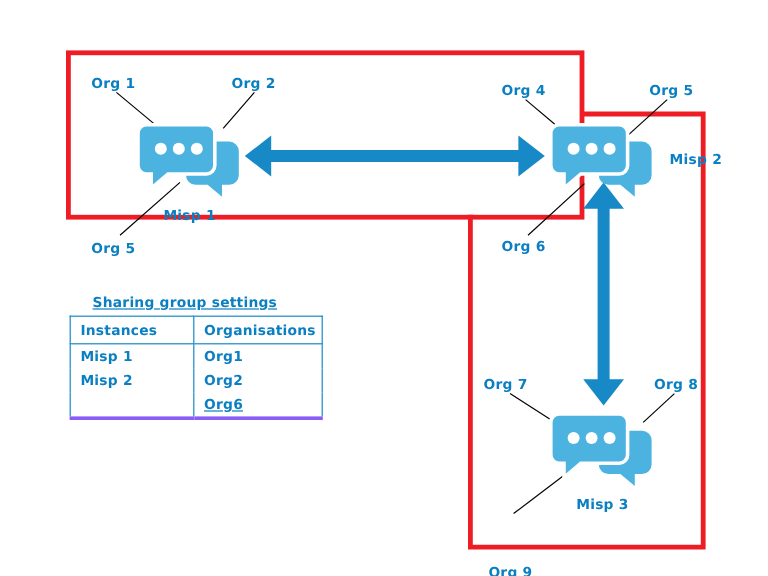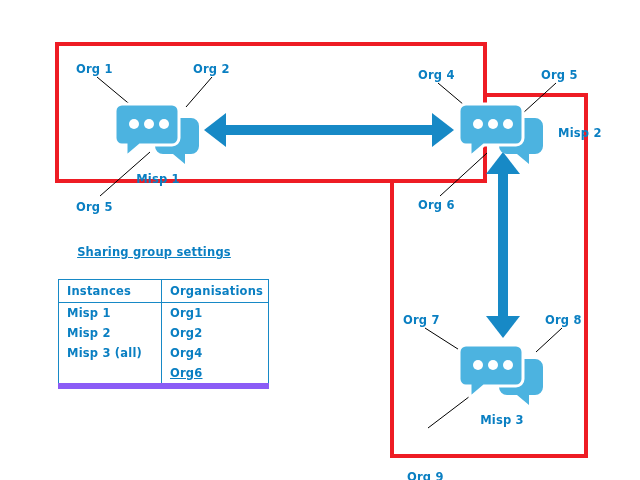--- a/index.html
+++ b/index.html
@@ -117,21 +117,21 @@
     left: 58px;
     top: 245px;
   }
   #table-title {
     font-size: 11.5px;
     font-weight: bold;
     color: #0a7fc2;
     text-decoration: underline;
     text-align: center;
     width: 192px;
-    margin-bottom: 20px;
+    margin-bottom: 4px;
     letter-spacing: 0.2px;
   }
   table.settings {
     border-collapse: collapse;
     width: 192px;
     table-layout: fixed;
   }
   table.settings th,
   table.settings td {
     border: 1px solid #1789c6;
@@ -146,21 +146,21 @@
   }
   table.settings th { padding-top: 3px; padding-bottom: 3px; }
   table.settings .c1 { width: 94px; margin-left: 23px; }
   table.settings .c2 { width: 98px; }
   
   table.settings tr.body td {
     border-top: none;
     border-bottom: none;
   }
   table.settings tr.body.first td { border-top: 1px solid #1789c6; }
-  table.settings tr.body.last td { border-bottom: 6px solid #8b5cf6; text-decoration: underline; }
+  table.settings tr.body.last td { border-bottom: 3px solid #8b5cf6; text-decoration: underline; }
 </style>
 </head>
 <body>
 
 <div id="canvas">
 
   <div class="red-box" id="box-misp1"></div>
 
   <svg id="box-misp23-svg" viewBox="0 0 640 480">
     <polyline points="392,181 392,456 586,456 586,95 487,95" fill="none" stroke="#ee1c24" stroke-width="4" stroke-linejoin="miter" stroke-linecap="square"></polyline>
@@ -253,24 +253,20 @@
       </thead>
       <tbody>
         <tr class="body first">
           <td class="c1">Misp 1</td>
           <td class="c2">Org1</td>
         </tr>
         <tr class="body">
           <td class="c1">Misp 2</td>
           <td class="c2">Org2</td>
         </tr>
-        <tr class="body">
-          <td class="c1">Misp 3 (all)</td>
-          <td class="c2">Org4</td>
-        </tr>
         <tr class="body last">
           <td class="c1"></td>
           <td class="c2">Org6</td>
         </tr>
       </tbody>
     </table>
   </div>
 
 </div>
 

